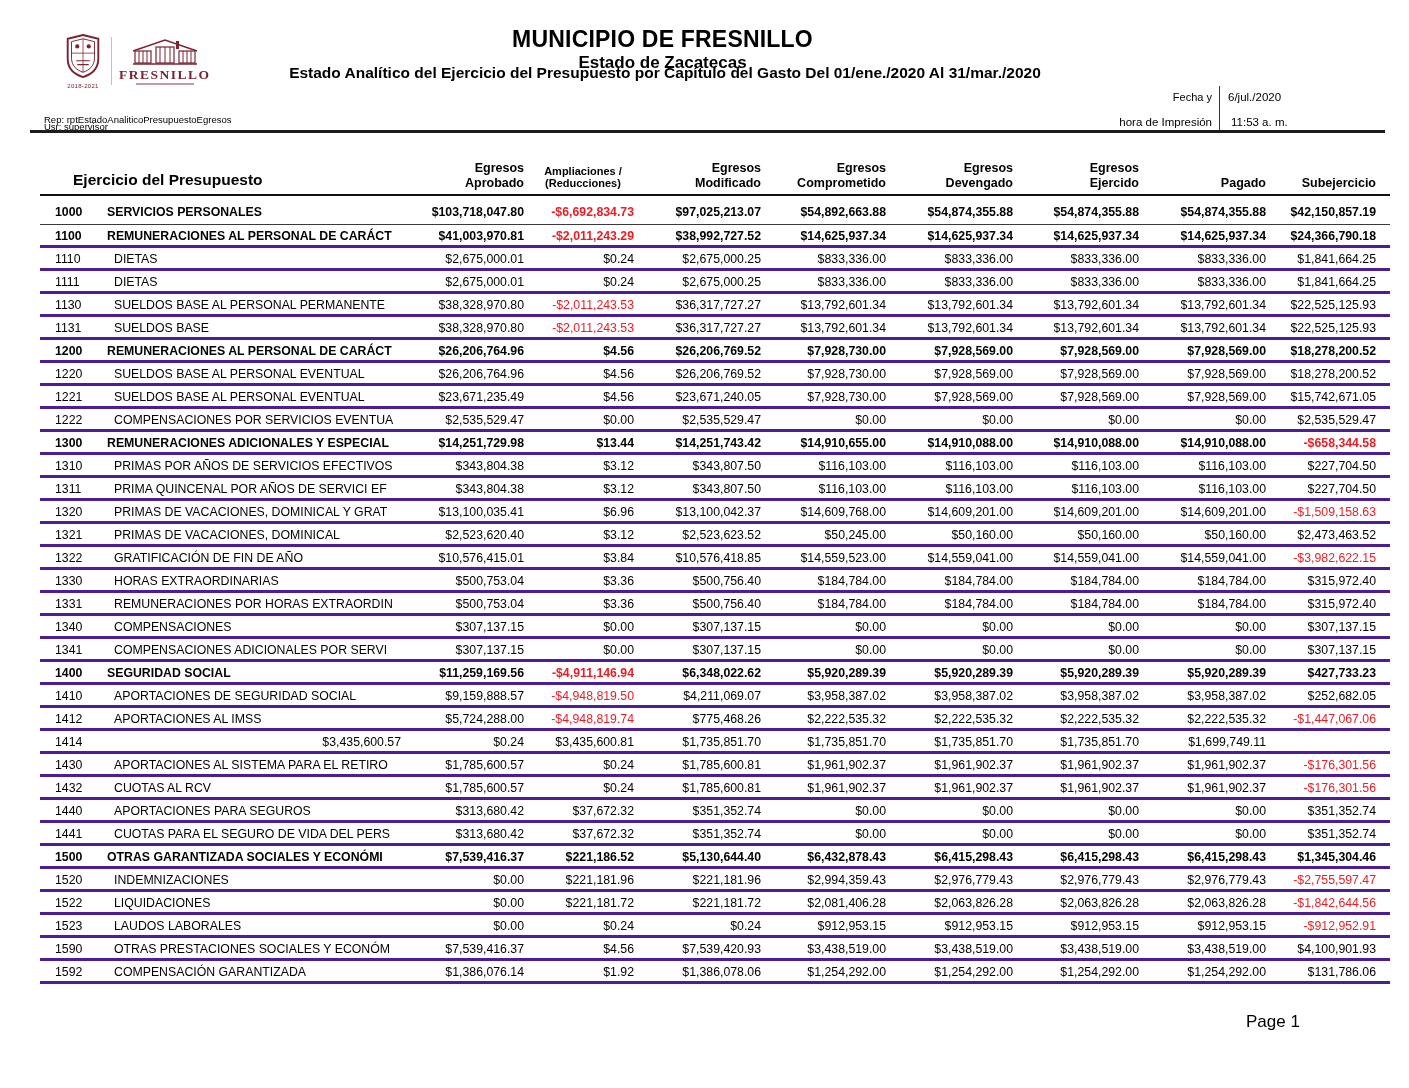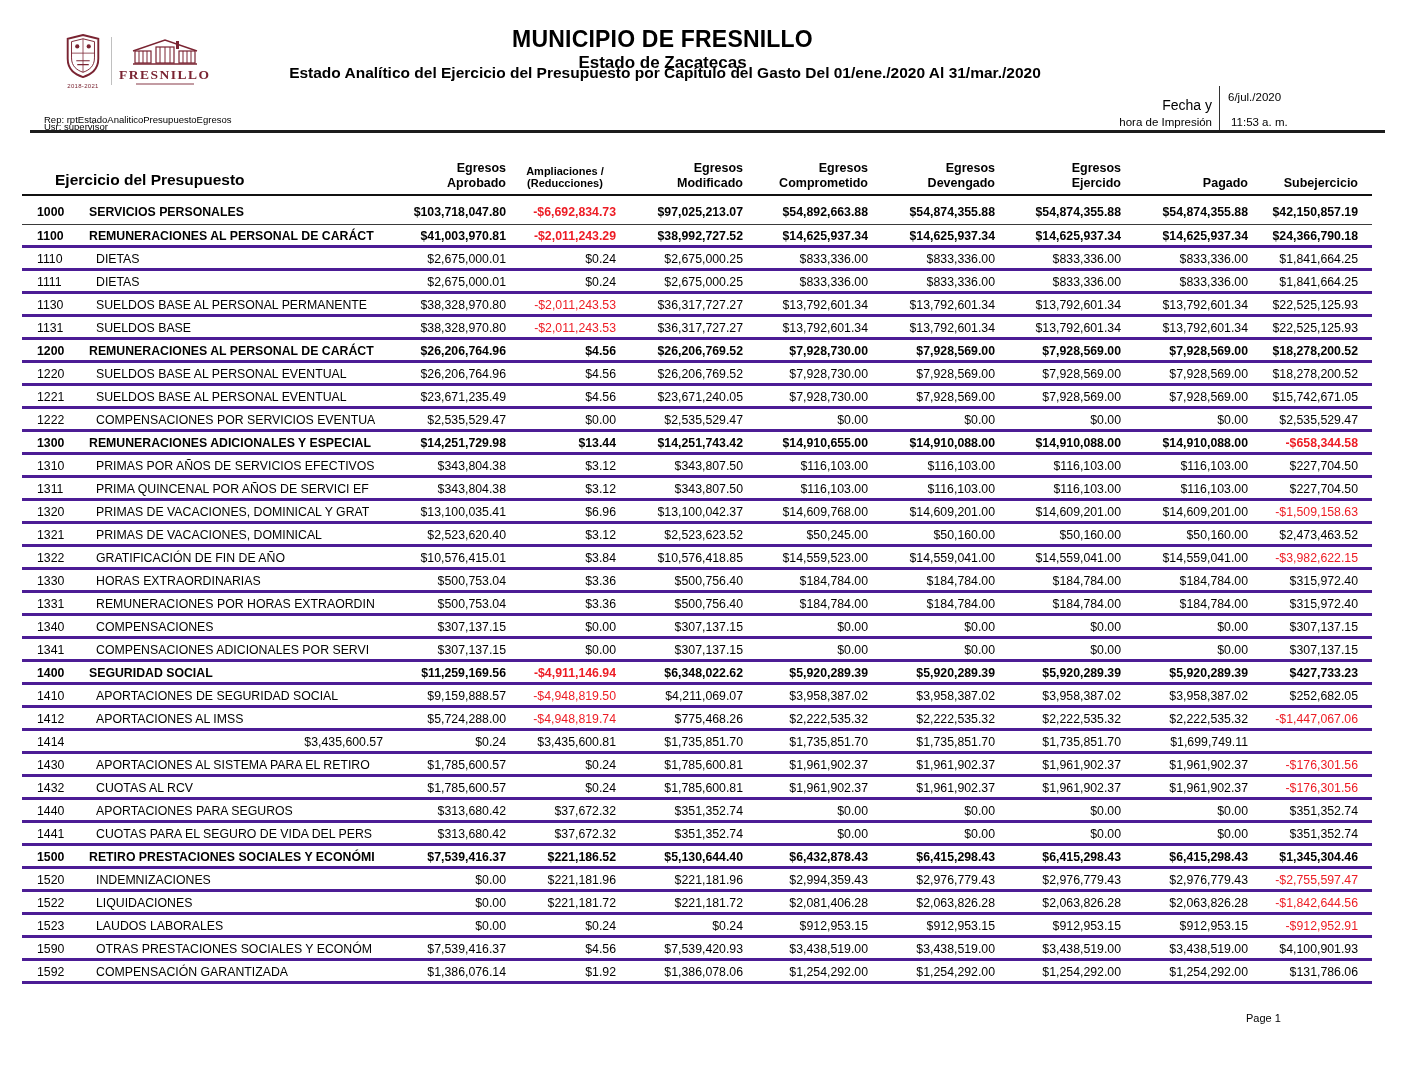--- a/index.html
+++ b/index.html
@@ -11,62 +11,62 @@
   .abs { position:absolute; }
 
   
   .muni-title  { left:30px; top:26px;  width:1265px; text-align:center; font-size:23px;   font-weight:bold; letter-spacing:.2px; }
   .state-title { left:30px; top:53px;  width:1265px; text-align:center; font-size:17px;   font-weight:bold; }
   .report-title{ left:30px; top:64px;  width:1270px; text-align:center; font-size:15.5px; font-weight:bold; }
 
   .rep-line { left:44px; top:114px; font-size:9.5px; }
   .usr-line { left:44px; top:121px; font-size:9.5px; }
 
-  .print-date-label { left:1040px; top:91px;  width:172px; text-align:right; font-size:14px;margin-top:6px; }
+  .print-date-label { left:1040px; top:91px;  width:172px; text-align:right; font-size:11px; }
   .print-time-label { left:1040px; top:116px; width:172px; text-align:right; font-size:11.5px; }
   .print-divider    { left:1219px; top:86px;  width:1px; height:46px; background:#333; }
   .print-date       { left:1228px; top:91px;  font-size:11.5px; }
   .print-time       { left:1231px; top:116px; font-size:11.5px; }
 
   .top-rule { left:30px; top:130px; width:1355px; height:3px; background:#1c1c1c; }
 
   
   .logo-box { left:60px; top:28px; width:155px; height:66px; display:flex; align-items:center; }
   .logo-shield-wrap { width:46px; text-align:center; }
   .logo-period { font-size:6px; color:#7a2432; letter-spacing:.3px; margin-top:1px; }
   .logo-sep { width:1px; height:48px; background:#c0c0c0; margin:0 7px 0 5px; }
   .logo-right { text-align:center; }
   .logo-word {
     font-family:"Liberation Serif", serif; font-size:13.5px; color:#7a2432;
     letter-spacing:1.5px; font-variant:small-caps; font-weight:bold; line-height:12px;
   }
   .logo-tagline { width:58px; height:2px; background:#7a2432; opacity:.45; margin:2px auto 0; }
 
   
-  .table { left:22px; top:146px; width:1350px; }
+  .table { left:40px; top:146px; width:1350px; }
   .grid-cols {
     display:grid;
     grid-template-columns:65px 300px 123px 110px 127px 125px 127px 126px 127px 110px;
   }
   .thead { align-items:end; border-bottom:2.5px solid #111; padding-bottom:4px; height:50px; }
   .th { font-weight:bold; font-size:12.5px; line-height:1.15; white-space:pre-line; text-align:right; padding-right:4px; }
   .th.row-header { grid-column:1 / span 2; text-align:left; padding-left:33px; font-size:15.5px; padding-bottom:1px; }
   .th.ampliaciones { font-size:11px; text-align:center; padding-right:0; }
 
   .tbody { margin-top:5px; }
   .trow { height:23px; line-height:22px; font-size:12.3px; border-bottom:3px solid #4c1d95; }
   .trow.chapter { font-weight:bold; height:24px; line-height:23px; border-bottom:1.5px solid #3a3a3a; }
   .trow.concept { font-weight:bold; }
   .c.code { padding-left:15px; }
   .c.name { overflow:hidden; white-space:nowrap; padding-left:2px; }
   .trow.detail .c.name { padding-left:9px; }
   .c.num { text-align:right; padding-right:4px; white-space:nowrap; }
   .c.num.neg { color:#ed1c24; }
 
-  .page-footer { left:1246px; top:1012px; font-size:11px; }
+  .page-footer { left:1246px; top:1012px; font-size:17px; }
 </style>
 </head>
 <body>
 
 <div class="page">
 
   <div class="abs logo-box">
     <div class="logo-shield-wrap">
       <svg width="34" height="44" viewBox="0 0 34 46">
         <path d="M17 1 L33 5 V26 C33 38 25 42 17 45 C9 42 1 38 1 26 V5 Z" fill="none" stroke="#7a2432" stroke-width="2"></path>
@@ -460,21 +460,21 @@
           <div class="c num">$37,672.32</div>
           <div class="c num">$351,352.74</div>
           <div class="c num">$0.00</div>
           <div class="c num">$0.00</div>
           <div class="c num">$0.00</div>
           <div class="c num">$0.00</div>
           <div class="c num">$351,352.74</div>
         </div>
         <div class="trow grid-cols concept">
           <div class="c code">1500</div>
-          <div class="c name">RETIRO PRESTACIONES SOCIALES Y ECONÓMI</div>
+          <div class="c name">OTRAS GARANTIZADA SOCIALES Y ECONÓMI</div>
           <div class="c num">$7,539,416.37</div>
           <div class="c num">$221,186.52</div>
           <div class="c num">$5,130,644.40</div>
           <div class="c num">$6,432,878.43</div>
           <div class="c num">$6,415,298.43</div>
           <div class="c num">$6,415,298.43</div>
           <div class="c num">$6,415,298.43</div>
           <div class="c num">$1,345,304.46</div>
         </div>
         <div class="trow grid-cols detail">

